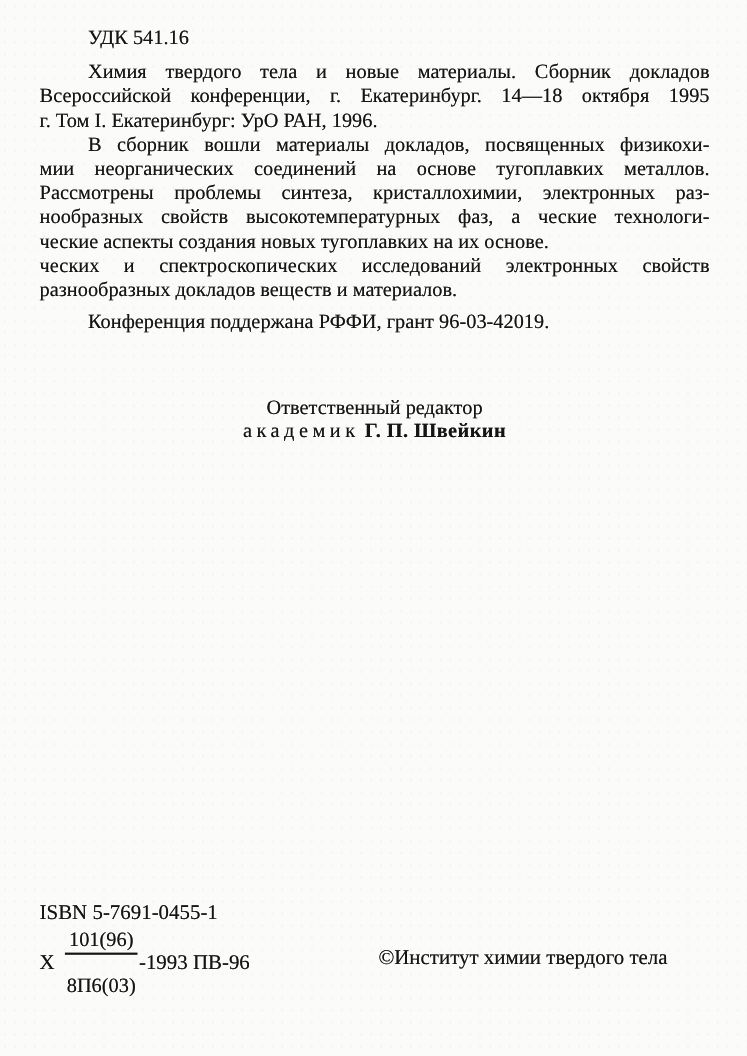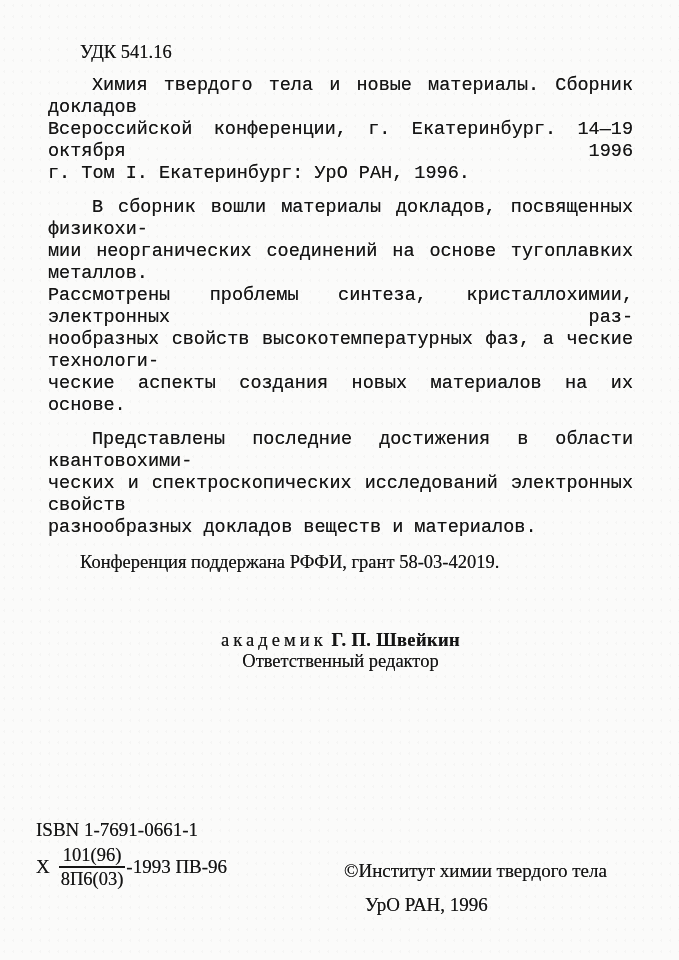--- a/index.html
+++ b/index.html
@@ -13,26 +13,26 @@
     background-size: 9px 11px;
     overflow: hidden;
     color: #151515;
     font-family: "Liberation Serif", "DejaVu Serif", serif;
     text-shadow: 0 0 0.5px rgba(0,0,0,0.65);
   }
   .content {
     position: absolute;
     left: 36px;
     right: 34px;
-    top: 41px;
+    top: 24px;
     font-size: 18.5px;
     line-height: 22px;
   }
   .udk { text-indent: 44px; margin-bottom: 9px; }
-  .para { margin: 12px; font-family: Liberation Mono, monospace; }
+  .para { margin: 0; }
   .ln { text-align: justify; text-align-last: justify; }
   .ln.last { text-align-last: left; }
   .ln.indent { text-indent: 44px; }
   .single { text-indent: 44px; margin-top: 7px; }
   .editor {
     margin-top: 57px;
     text-align: center;
     line-height: 21px;
   }
   .editor .role { letter-spacing: 0.22em; }
@@ -54,78 +54,76 @@
   .code-x { margin-right: 9px; }
   .frac {
     display: inline-flex;
     flex-direction: column;
     align-items: center;
     font-size: 18.5px;
     line-height: 20px;
     text-align: center;
   }
   .frac .num { border-bottom: 2px solid #151515; padding: 0 4px 1px 4px; text-align: center; }
-  .frac .den { padding-top: 1px; }
+  .frac .den { padding-top: 19px; }
   .code-tail { margin-left: 1px; }
   .copyright {
     position: absolute;
     left: 308px;
     top: 41px;
     line-height: 24px;
     white-space: nowrap;
   }
   .copyright .line2 { margin-left: 21px; margin-top: 10px; }
 </style>
 </head>
 <body>
 
 <div class="page">
   <div class="content">
 
     <div class="udk">УДК 541.16</div>
 
     <p class="para">
       <span style="display:block" class="ln indent">Химия твердого тела и новые материалы. Сборник докладов</span>
-      <span style="display:block" class="ln">Всероссийской конференции, г. Екатеринбург. 14—19 октября 1996</span>
+      <span style="display:block" class="ln">Всероссийской конференции, г. Екатеринбург. 14—18 октября 1995</span>
       <span style="display:block" class="ln last">г. Том I. Екатеринбург: УрО  РАН, 1996.</span>
     </p>
 
     <p class="para">
       <span style="display:block" class="ln indent">В сборник вошли материалы докладов, посвященных физикохи-</span>
       <span style="display:block" class="ln">мии неорганических соединений на основе тугоплавких металлов.</span>
       <span style="display:block" class="ln">Рассмотрены проблемы синтеза, кристаллохимии, электронных раз-</span>
       <span style="display:block" class="ln">нообразных свойств высокотемпературных фаз, а ческие технологи-</span>
-      <span style="display:block" class="ln last">ческие аспекты создания новых материалов на их основе.</span>
+      <span style="display:block" class="ln last">ческие аспекты создания новых тугоплавких на их основе.</span>
     </p>
 
     <p class="para">
-      <span style="display:block" class="ln indent">Представлены последние достижения в области квантовохими-</span>
       <span style="display:block" class="ln">ческих и спектроскопических исследований электронных свойств</span>
       <span style="display:block" class="ln last">разнообразных докладов веществ и материалов.</span>
     </p>
 
-    <div class="single">Конференция поддержана РФФИ, грант 58-03-42019.</div>
+    <div class="single">Конференция поддержана РФФИ, грант 96-03-42019.</div>
 
     <div class="editor">
+      <div>Ответственный редактор</div>
       <div><span class="role">академик</span> <span class="name">Г. П. Швейкин</span></div>
-      <div>Ответственный редактор</div>
     </div>
 
   </div>
 
   <div class="imprint">
-    <div class="isbn">ISBN 1-7691-0661-1</div>
+    <div class="isbn">ISBN 5-7691-0455-1</div>
 
     <div class="formula">
       <span class="code-x">Х</span>
       <span class="frac">
         <span class="num">101(96)</span>
         <span class="den">8П6(03)</span>
       </span>
       <span class="code-tail">-1993 ПВ-96</span>
     </div>
 
     <div class="copyright">
       <div>©Институт химии твердого тела</div>
-      <div class="line2">УрО РАН, 1996</div>
     </div>
   </div>
 </div>
 
 </body></html>

